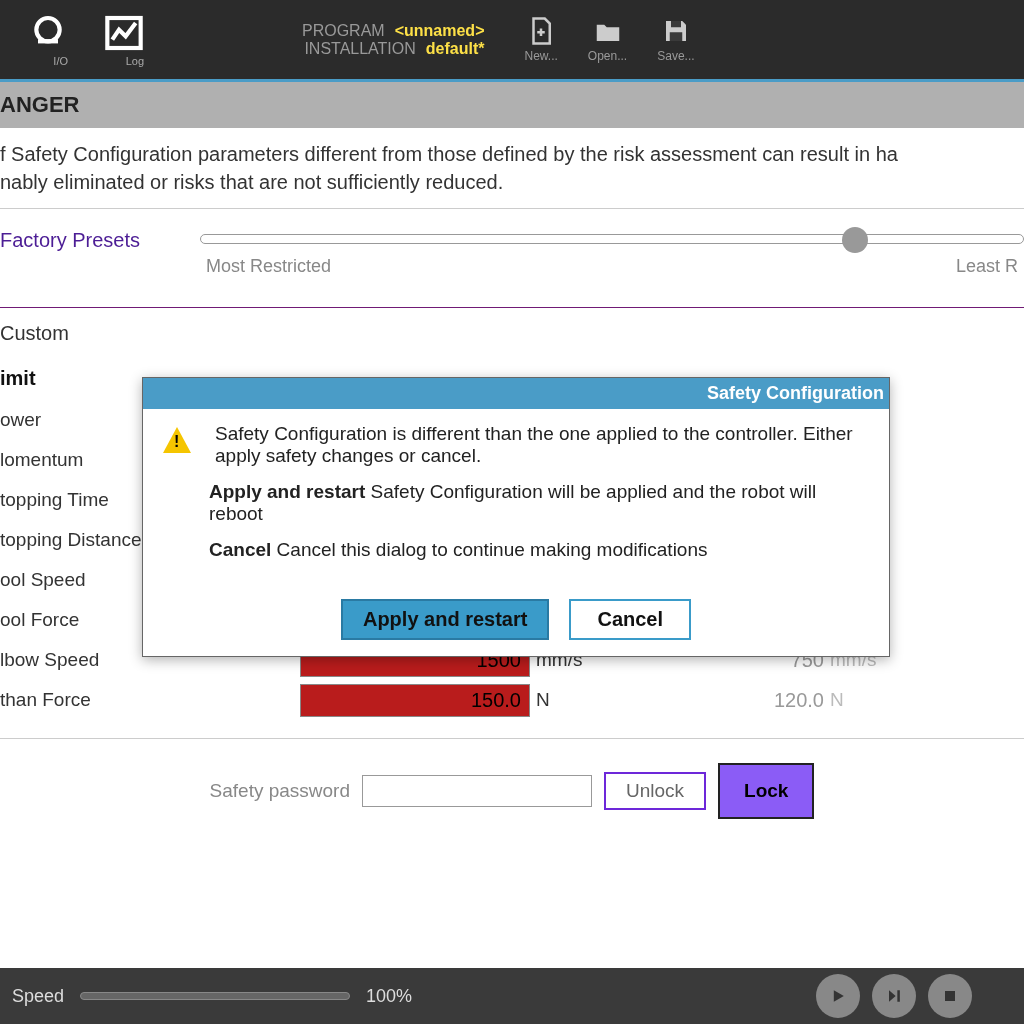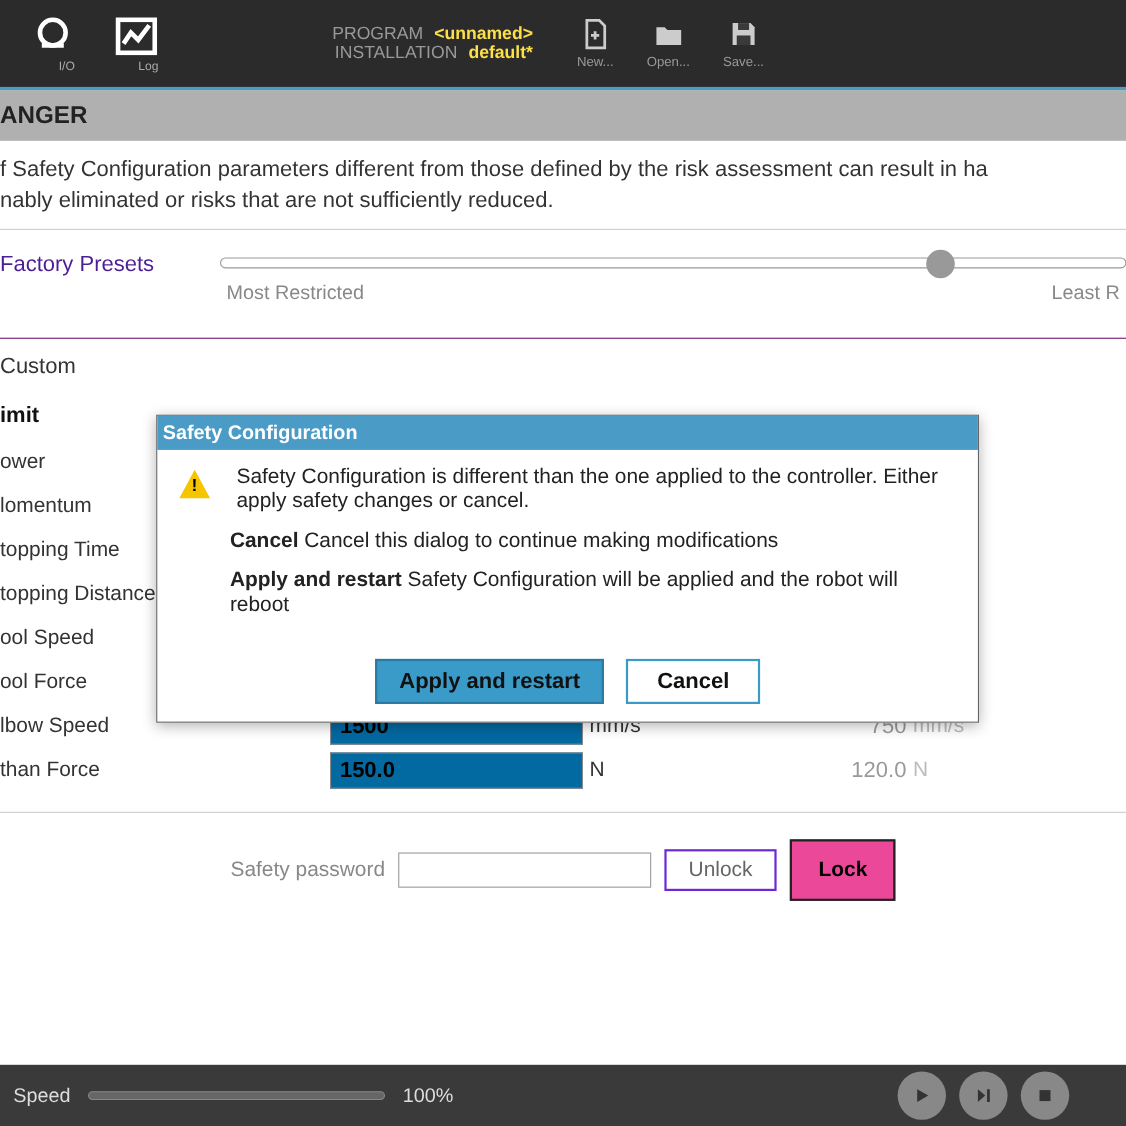--- a/index.html
+++ b/index.html
@@ -25,39 +25,39 @@
 .slider-track { height: 10px; background: #fff; border: 1px solid #999; border-radius: 6px; position: relative; margin: 0 0 10px 0; }
 .slider-thumb { position: absolute; top: -8px; left: 78%; width: 26px; height: 26px; background: #999; border-radius: 50%; }
 .slider-labels { display: flex; justify-content: space-between; font-size: 18px; color: #888; padding: 0 6px; margin-top: 12px; }
 
 .custom-row { padding: 14px 0; font-size: 20px; color: #333; border-top: 1px solid #701a75; }
 
 .limits { padding-top: 8px; }
 .limit-header { font-size: 20px; font-weight: bold; color: #111; margin-bottom: 10px; }
 .limit-row { display: flex; align-items: center; height: 40px; font-size: 19px; color: #333; }
 .limit-name { width: 300px; }
-.limit-val { width: 230px; border: 1px solid #888; padding: 4px 8px; font-weight: bold; font-size: 20px; background: #0369a1; }
+.limit-val { width: 230px; text-align: right; border: 1px solid #888; padding: 4px 8px; font-weight: normal; font-size: 20px; background: #b91c1c; }
 .limit-unit { width: 70px; padding-left: 6px; color: #333; }
 .limit-val2 { width: 230px; text-align: right; color: #999; font-size: 20px; padding-right: 6px; }
 .limit-unit2 { width: 60px; color: #bbb; }
 
 .lock-row { display: flex; justify-content: center; align-items: center; gap: 12px; padding: 24px 0; border-top: 1px solid #ccc; margin-top: 18px; }
 .lock-label { font-size: 19px; color: #888; }
 .lock-input { width: 230px; height: 32px; border: 1px solid #999; }
 .btn-plain { padding: 6px 20px; font-size: 19px; border: 2px solid #6d28d9; background: #fff; color: #666; }
-.btn-bold { padding: 15px 24px; font-size: 19px; font-weight: bold; border: 2px solid #222; background: #ec4899; }
+.btn-bold { padding: 15px 24px; font-size: 19px; font-weight: bold; border: 2px solid #222; background: #8b5cf6; }
 
 .bottombar { position: absolute; bottom: 0; left: 0; right: 0; height: 56px; background: #3a3a3a; display: flex; align-items: center; padding: 0 12px; color: #ddd; font-size: 18px; }
 .speed-track { width: 270px; height: 8px; background: #666; border: 1px solid #888; border-radius: 5px; margin: 0 16px; }
 .play-btns { margin-left: auto; display: flex; gap: 12px; margin-right: 40px; }
 .circ { width: 44px; height: 44px; border-radius: 50%; background: #888; display: flex; align-items: center; justify-content: center; }
 .circ svg { width: 20px; height: 20px; fill: #333; }
 
 .modal { position: absolute; top: 377px; left: 142px; width: 748px; background: #fff; border: 1px solid #666; box-shadow: 0 3px 12px rgba(0,0,0,.3); z-index: 50; }
-.modal-title { background: #4a9cc7; color: #fff; text-align: left; padding: 5px; font-size: 18px; font-weight: bold; }
+.modal-title { background: #4a9cc7; color: #fff; text-align: right; padding: 5px; font-size: 18px; font-weight: bold; }
 .modal-body { padding: 14px 20px; font-size: 19px; color: #222; }
 .modal-top { display: flex; gap: 24px; margin-bottom: 14px; }
 .warn-icon { width: 0; height: 0; border-left: 14px solid transparent; border-right: 14px solid transparent; border-bottom: 26px solid #f5c500; position: relative; margin-top: 4px; flex-shrink: 0; }
 .warn-icon::after { content: "!"; position: absolute; left: -3px; top: 6px; font-weight: bold; color: #000; font-size: 16px; }
 .modal-para { margin: 0 0 14px 46px; }
 .modal-btns { display: flex; justify-content: center; gap: 20px; padding: 10px 0 16px; }
 .btn-primary { background: #3a9bc9; border: 2px solid #2a7aa3; padding: 7px 20px; font-size: 20px; font-weight: bold; color: #111; }
 .btn-secondary { background: #fff; border: 2px solid #3a9bc9; padding: 7px 26px; font-size: 20px; font-weight: bold; color: #111; }
 
 .main { padding: 0 0 0 0; }
@@ -228,20 +228,20 @@
   </div>
 </div>
 
 <div class="modal">
   <div class="modal-title">Safety Configuration</div>
   <div class="modal-body">
     <div class="modal-top">
       <div class="warn-icon"></div>
       <div>Safety Configuration is different than the one applied to the controller. Either apply safety changes or cancel.</div>
     </div>
+    <div class="modal-para"><b>Apply and restart</b><span> Safety Configuration will be applied and the robot will reboot</span></div>
     <div class="modal-para"><b>Cancel</b><span> Cancel this dialog to continue making modifications</span></div>
-    <div class="modal-para"><b>Apply and restart</b><span> Safety Configuration will be applied and the robot will reboot</span></div>
   </div>
   <div class="modal-btns">
     <button class="btn-primary">Apply and restart</button>
     <button class="btn-secondary">Cancel</button>
   </div>
 </div>
 
 </body></html>

